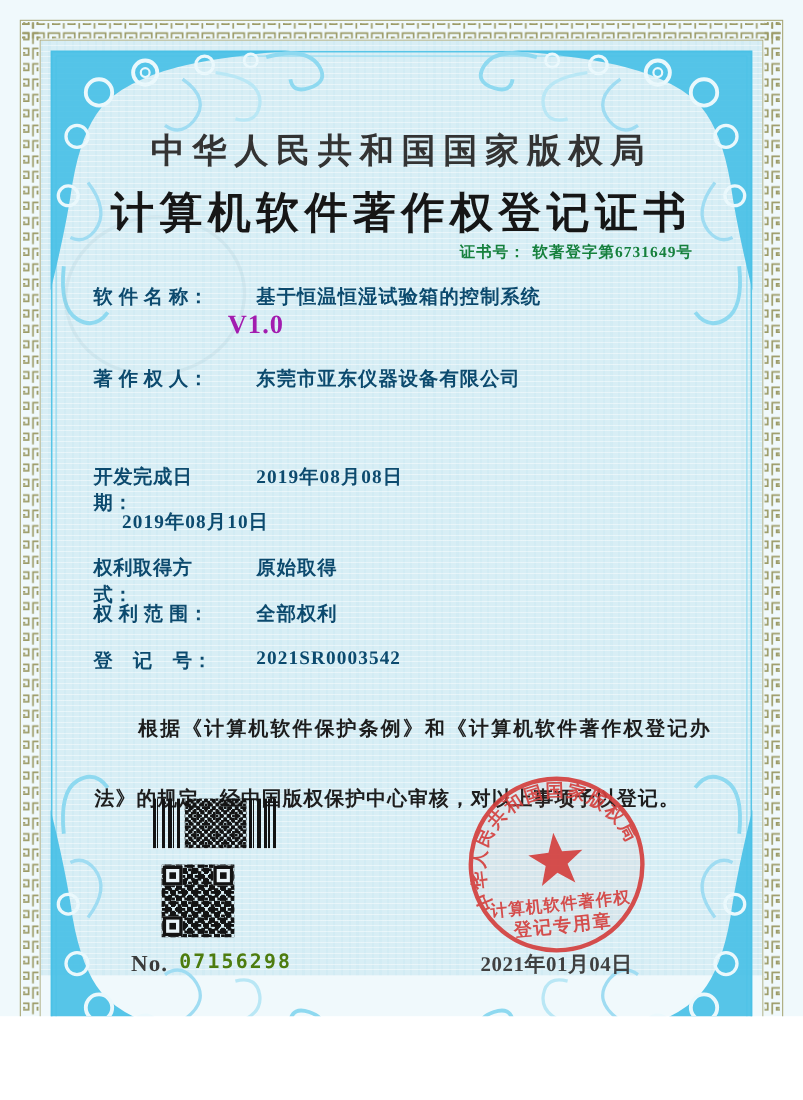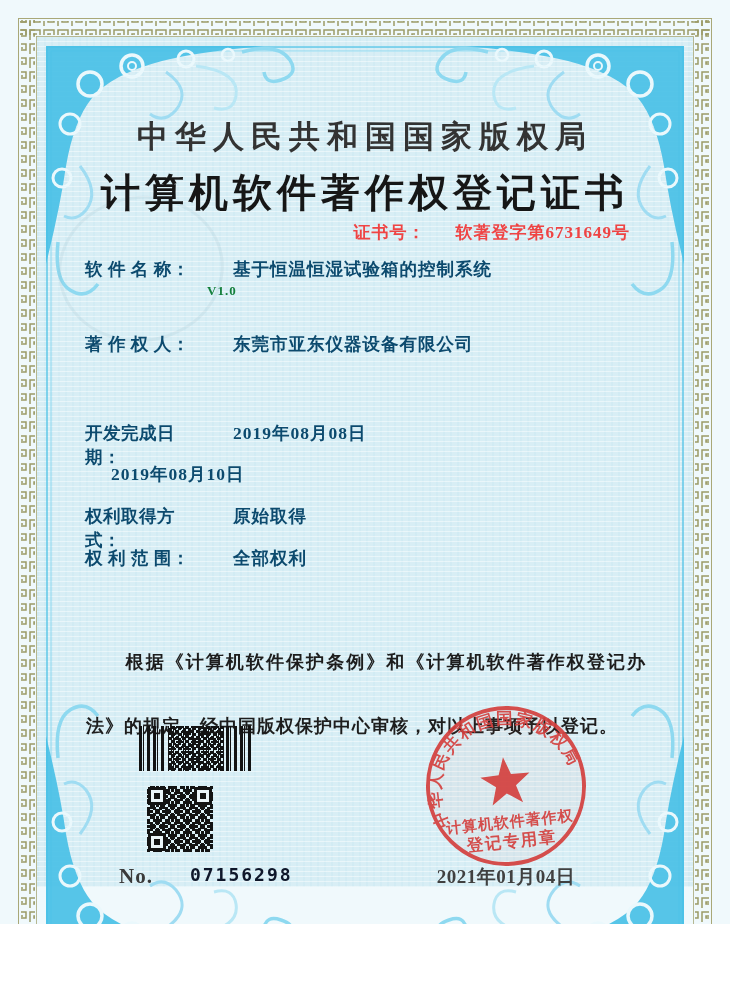--- a/index.html
+++ b/index.html
@@ -29,32 +29,32 @@
     text-align:center;font-size:31px;font-weight:700;letter-spacing:7px;
     color:#333;
   }
   .cert-title{
     position:absolute;top:166px;left:0;width:100%;
     text-align:center;font-size:39px;font-weight:700;letter-spacing:5px;
     color:#161616;
   }
   .cert-no{
     position:absolute;top:221px;right:100px;
-    font-size:17px;font-weight:700;color:#ef4444;letter-spacing:1px;
-    display:flex;gap:30px;
+    font-size:14px;font-weight:700;color:#15803d;letter-spacing:1px;
+    display:flex;gap:6px;
   }
   .field-row{
     position:absolute;left:85px;display:flex;
     font-size:17.5px;font-weight:700;color:#0c4a6e;
   }
   .field-label{width:122px;flex-shrink:0;letter-spacing:.5px;}
   .field-value{letter-spacing:1px;margin-left:26px;}
   .value-line2{
     position:absolute;left:207px;top:283px;
-    font-size:13px;font-weight:700;color:#15803d;letter-spacing:1px;
+    font-size:24px;font-weight:700;color:#a21caf;letter-spacing:1px;
   }
   .statement{
     position:absolute;left:86px;top:630px;width:560px;
     font-size:18px;line-height:64px;font-weight:600;color:#1d1d1d;
     text-indent:2.2em;letter-spacing:1px;text-align:justify;
   }
   
   .barcode{position:absolute;left:139px;top:726px;width:114px;height:45px;display:flex;}
   .bars{height:100%;
     background-image:repeating-linear-gradient(90deg,#131313 0 3px,rgba(0,0,0,0) 3px 4px,#131313 4px 5px,rgba(0,0,0,0) 5px 8px,#131313 8px 11px,rgba(0,0,0,0) 11px 14px);
@@ -75,21 +75,21 @@
       repeating-conic-gradient(#131313 0% 25%, rgba(0,0,0,0) 0% 50%);
     background-size:6px 6px,10px 10px;
     background-position:0 0,3px 3px;
   }
   .fp{position:absolute;width:18px;height:18px;border:3px solid #131313;background:#eaf4f8;box-sizing:border-box;}
   .fp::before{content:"";position:absolute;inset:3px;background:#131313;}
   .fp-tl{left:1px;top:1px;} .fp-tr{right:1px;top:1px;} .fp-bl{left:1px;bottom:1px;}
   
   .serial{position:absolute;left:119px;top:864px;display:flex;align-items:flex-start;gap:10px;}
   .no-prefix{font-size:21px;color:#3a3a3a;letter-spacing:1px;font-weight:600;}
-  .no-num{font-size:18px;color:#0f172a;letter-spacing:2px;font-family:"DejaVu Sans Mono",monospace;font-weight:700;margin-left:27px;}
+  .no-num{font-size:18px;color:#4d7c0f;letter-spacing:2px;font-family:"DejaVu Sans Mono",monospace;font-weight:700;}
   
   .seal{position:absolute;left:420px;top:700px;width:172px;height:172px;transform:rotate(-6deg);opacity:.92;}
   .issue-date{
     position:absolute;left:420px;top:864px;width:172px;text-align:center;
     font-size:19px;font-weight:700;color:#404040;letter-spacing:.5px;
   }
 </style>
 </head>
 <body>
 
@@ -167,20 +167,24 @@
   <div class="field-row" style="top:546px">
     <span class="field-label">权 利 范 围：</span>
     <span class="field-value">全部权利</span>
   </div>
 
   <div class="field-row" style="top:504px">
     <span class="field-label">权利取得方式：</span>
     <span class="field-value">原始取得</span>
   </div>
 
+  <div class="field-row" style="top:588px">
+    <span class="field-label">登　记　号：</span>
+    <span class="field-value">2021SR0003542</span>
+  </div>
 
   <div class="statement">根据《计算机软件保护条例》和《计算机软件著作权登记办法》的规定，经中国版权保护中心审核，对以上事项予以登记。</div>
 
   <div class="barcode">
     <div class="bars bars-l"></div>
     <div class="matrix"></div>
     <div class="bars bars-r"></div>
   </div>
 
   <div class="qr">

